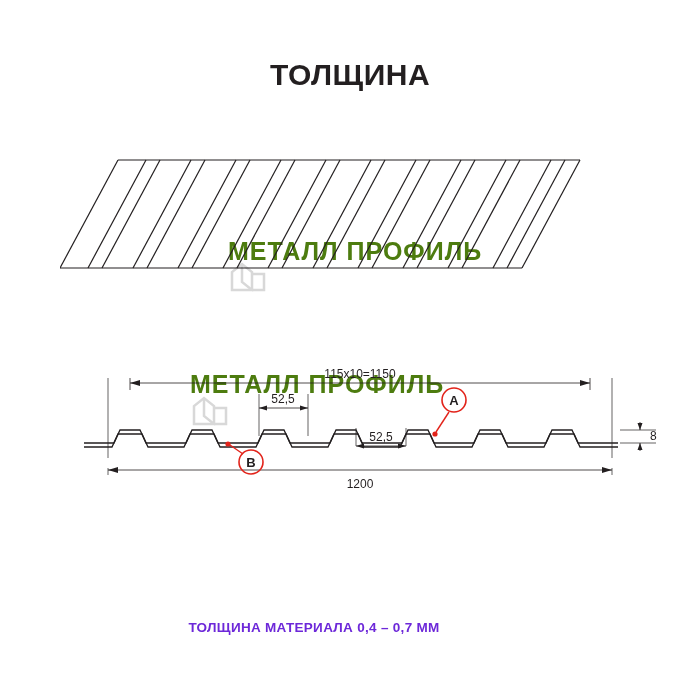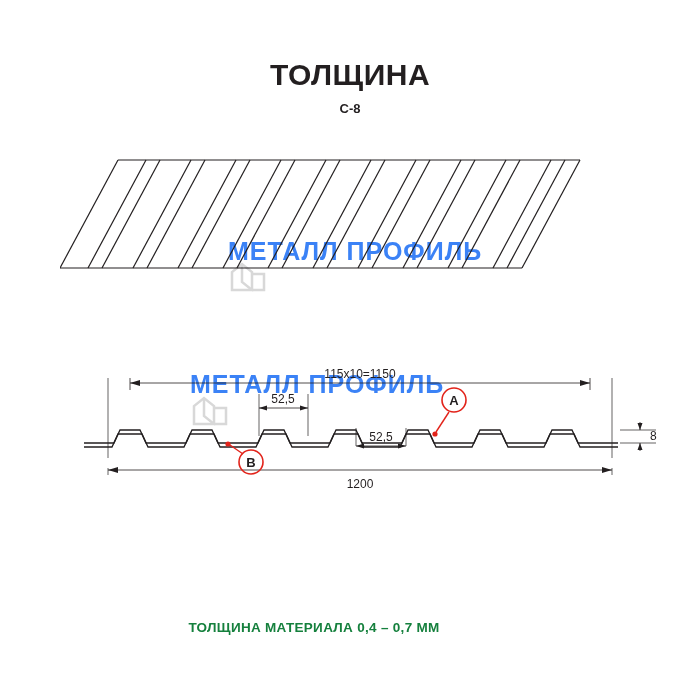--- a/index.html
+++ b/index.html
@@ -43,42 +43,42 @@
   }
   .footer-note {
     position: absolute;
     top: 620px;
     left: 0;
     width: 628px;
     text-align: center;
     font-size: 13.5px;
     font-weight: bold;
     letter-spacing: 0.3px;
-    color: #15803d;
+    color: #6d28d9;
   }
   .iso-wrap {
     position: absolute;
     top: 140px;
     left: 60px;
     width: 580px;
     height: 160px;
   }
   .section-wrap {
     position: absolute;
     top: 350px;
     left: 40px;
     width: 640px;
     height: 150px;
   }
   .wm {
     position: absolute;
     pointer-events: none;
     font-size: 25px;
     font-weight: bold;
-    color: #3b82f6;
+    color: #4d7c0f;
     letter-spacing: 1px;
     white-space: nowrap;
   }
   .wm1 { top: 237px; left: 228px; }
   .wm2 { top: 370px; left: 190px; }
   .wm-logo {
     position: absolute;
     pointer-events: none;
   }
   svg { display: block; }
@@ -93,21 +93,20 @@
     font-size: 12px;
     fill: #231f20;
   }
 </style>
 </head>
 <body>
 
 <div class="page">
 
   <div class="title">ТОЛЩИНА</div>
-  <div class="subtitle">С-8</div>
 
   <div class="wm wm1">МЕТАЛЛ ПРОФИЛЬ</div>
   <div class="wm wm2">МЕТАЛЛ ПРОФИЛЬ</div>
 
   <div class="wm-logo" style="top:262px; left:228px;">
     <svg width="42" height="34" viewBox="0 0 42 34">
       <path d="M4 28 L4 10 L14 2 L24 10 L24 28 Z" fill="none" stroke="#d8d8d8" stroke-width="2.5"></path>
       <path d="M14 2 L14 20 L24 28" fill="none" stroke="#d8d8d8" stroke-width="2.5"></path>
       <path d="M24 12 L36 12 L36 28 L24 28" fill="none" stroke="#d8d8d8" stroke-width="2.5"></path>
     </svg>

